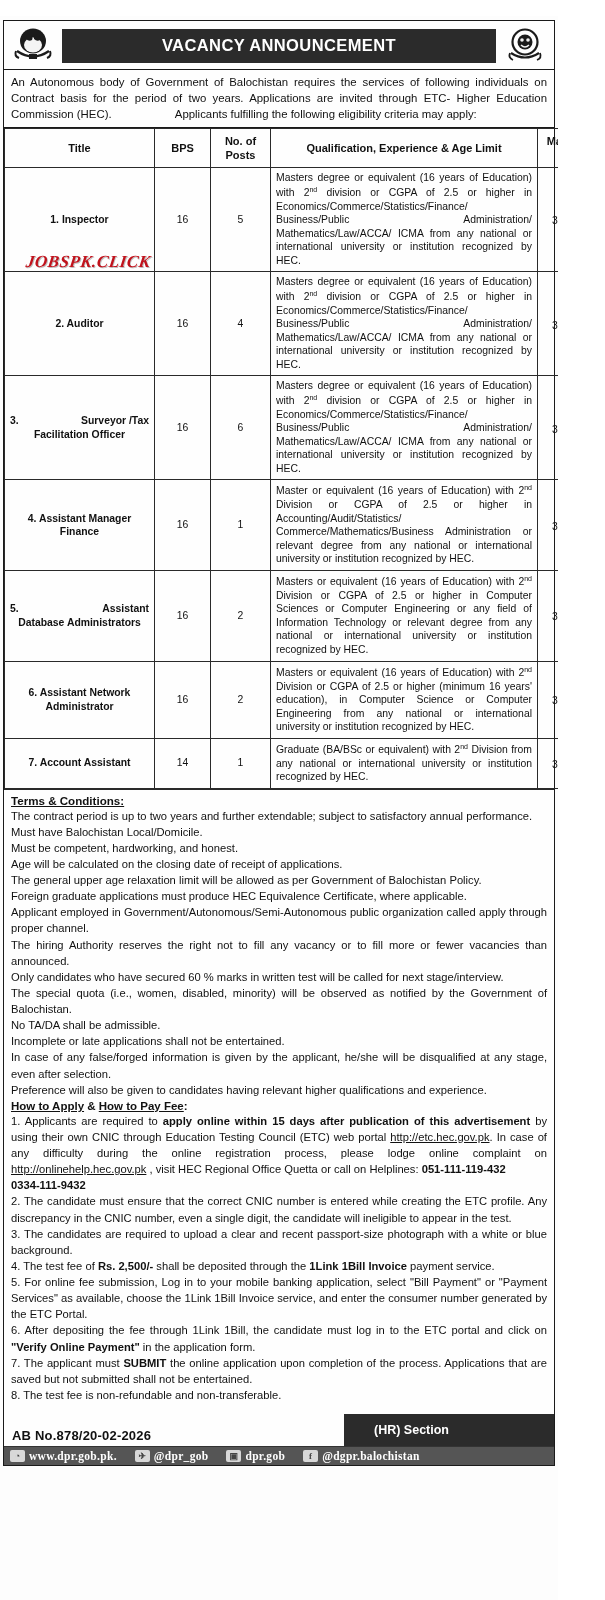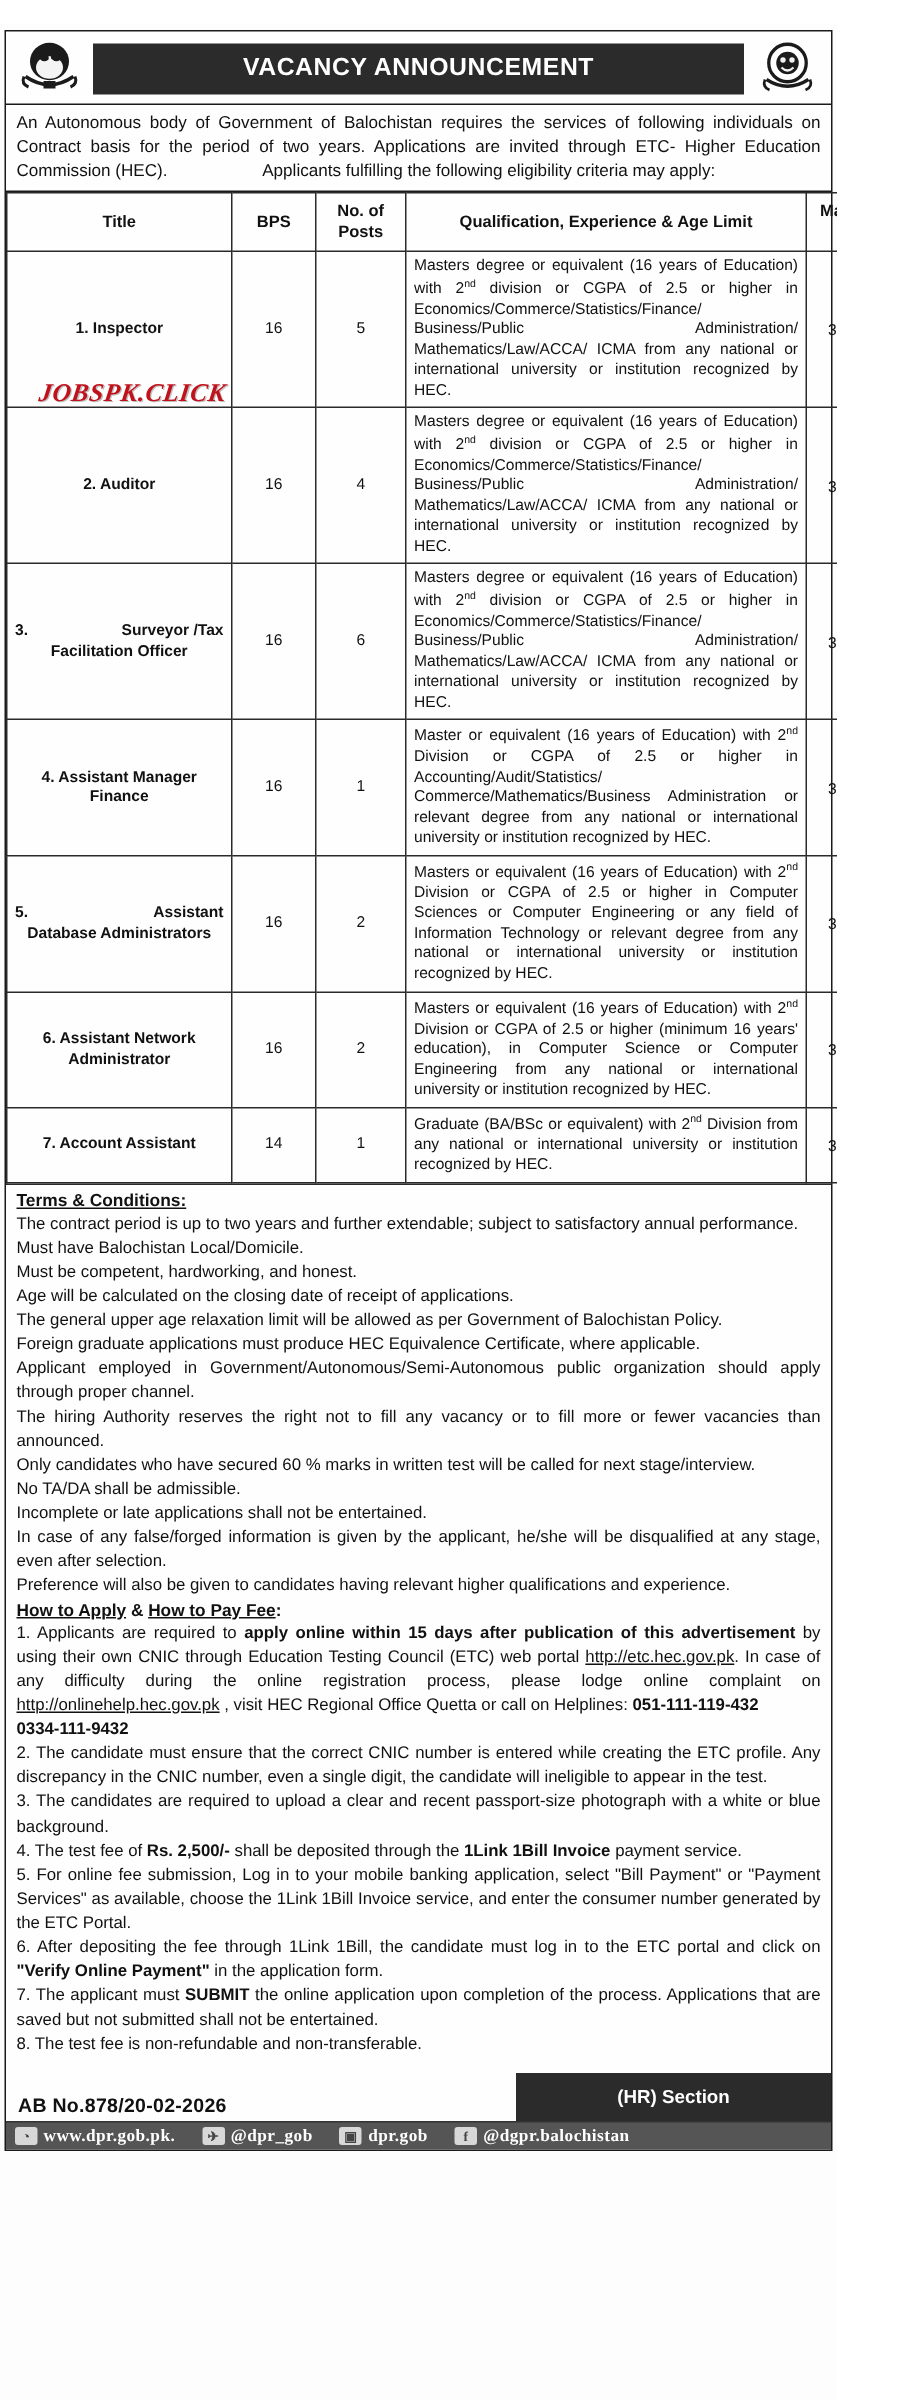--- a/index.html
+++ b/index.html
@@ -153,21 +153,20 @@
     padding: 8px 0 3px 8px;
     letter-spacing: .2px;
     text-align: center;
   }
   .hrsec {
     background: #2b2b2b;
     color: #fff;
     font-size: 12.5px;
     font-weight: bold;
     padding: 9px 30px 9px 30px;
-    text-align: center;
     min-width: 210px;
   }
   .social {
     background: #555555;
     color: #ffffff;
     display: flex;
     align-items: center;
     gap: 6px;
     padding: 3px 6px;
     font-family: "Liberation Serif", serif;
@@ -322,23 +321,24 @@
 
     <div class="terms">
       <h3>Terms &amp; Conditions:</h3>
       <div id="terms-list">
           <p>The contract period is up to two years and further extendable; subject to satisfactory annual performance.</p>
           <p>Must have Balochistan Local/Domicile.</p>
           <p>Must be competent, hardworking, and honest.</p>
           <p>Age will be calculated on the closing date of receipt of applications.</p>
           <p>The general upper age relaxation limit will be allowed as per Government of Balochistan Policy.</p>
           <p>Foreign graduate applications must produce HEC Equivalence Certificate, where applicable.</p>
-          <p>Applicant employed in Government/Autonomous/Semi-Autonomous public organization should apply through proper channel.</p>
+          <p>Applicant employed in Government/Autonomous/Semi-Autonomous public organization called apply through proper channel.</p>
           <p>The hiring Authority reserves the right not to fill any vacancy or to fill more or fewer vacancies than announced.</p>
           <p>Only candidates who have secured 60 % marks in written test will be called for next stage/interview.</p>
+          <p>The special quota (i.e., women, disabled, minority) will be observed as notified by the Government of Balochistan.</p>
           <p>No TA/DA shall be admissible.</p>
           <p>Incomplete or late applications shall not be entertained.</p>
           <p>In case of any false/forged information is given by the applicant, he/she will be disqualified at any stage, even after selection.</p>
           <p>Preference will also be given to candidates having relevant higher qualifications and experience.</p>
         </div>
 
       <div class="apply-head">
         <u>How to Apply</u>
         <span>&amp;</span>
         <u>How to Pay Fee</u><span>:</span>

